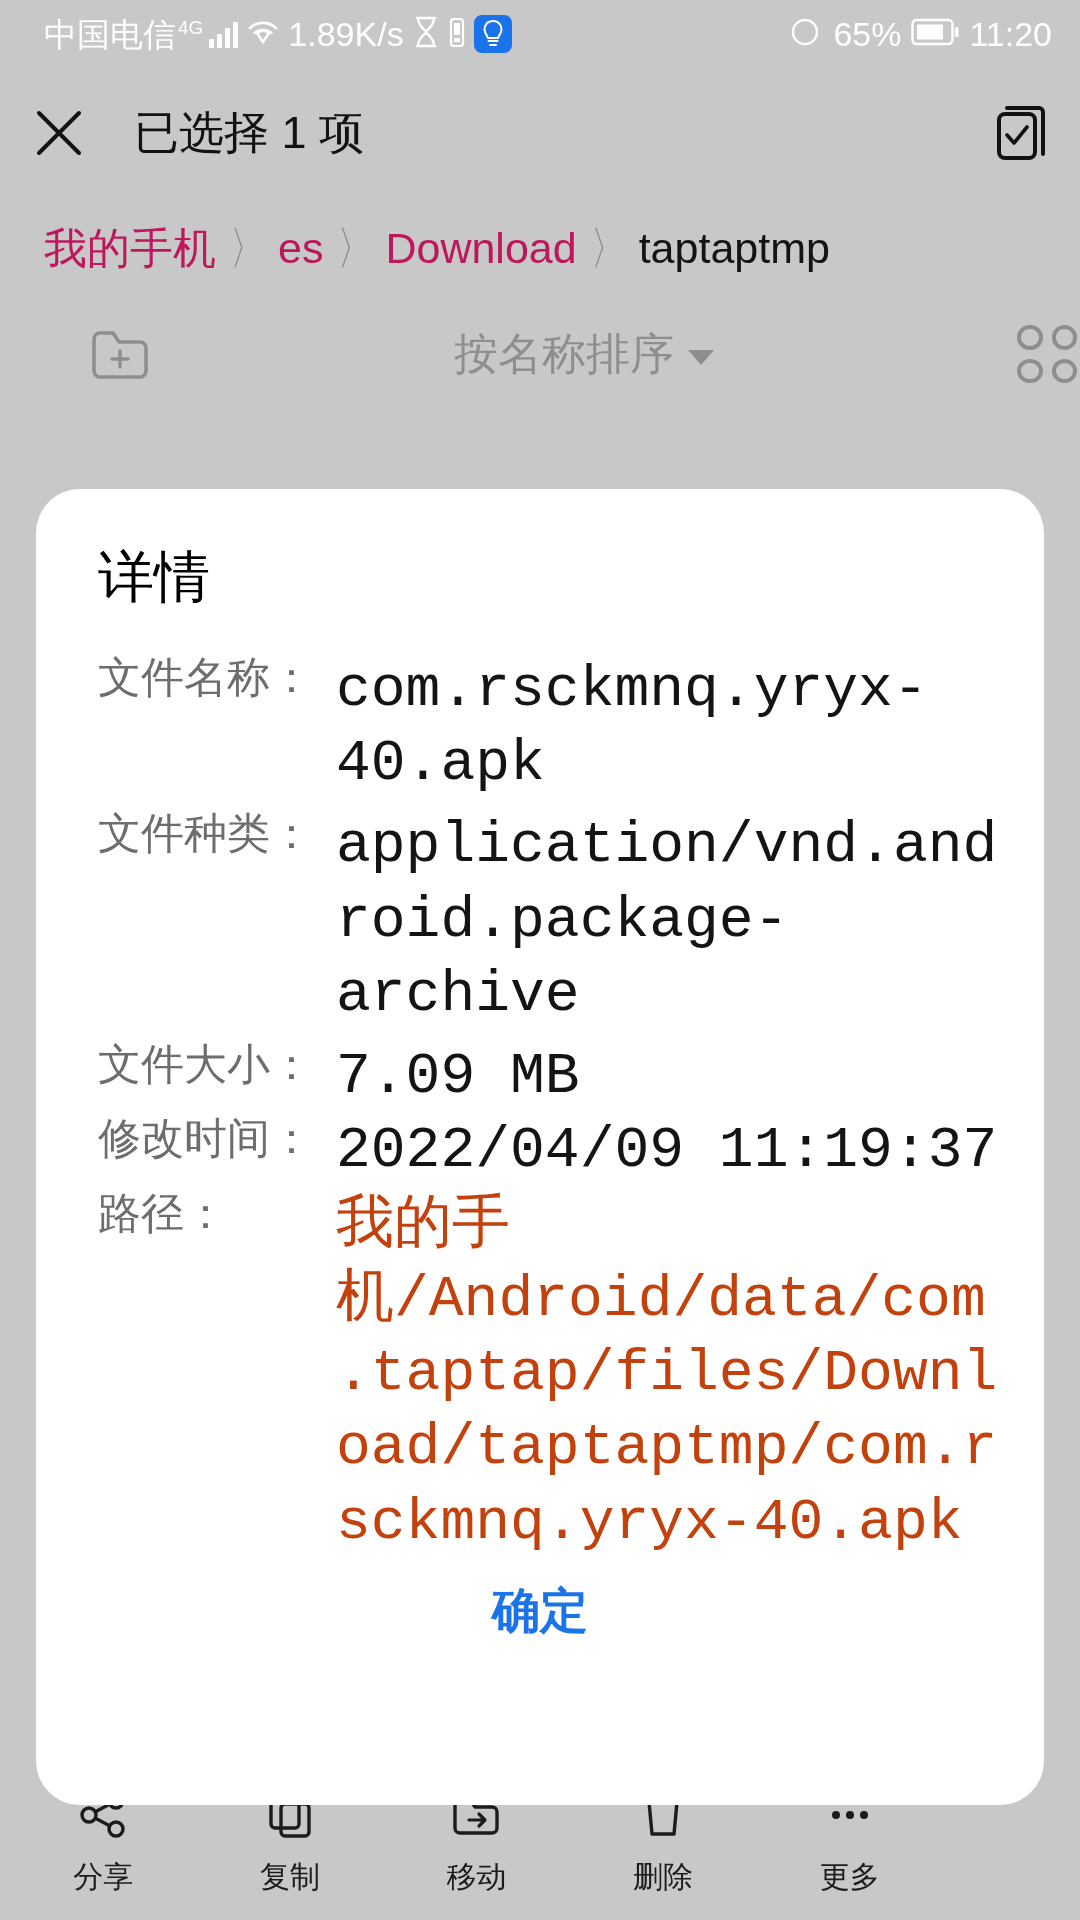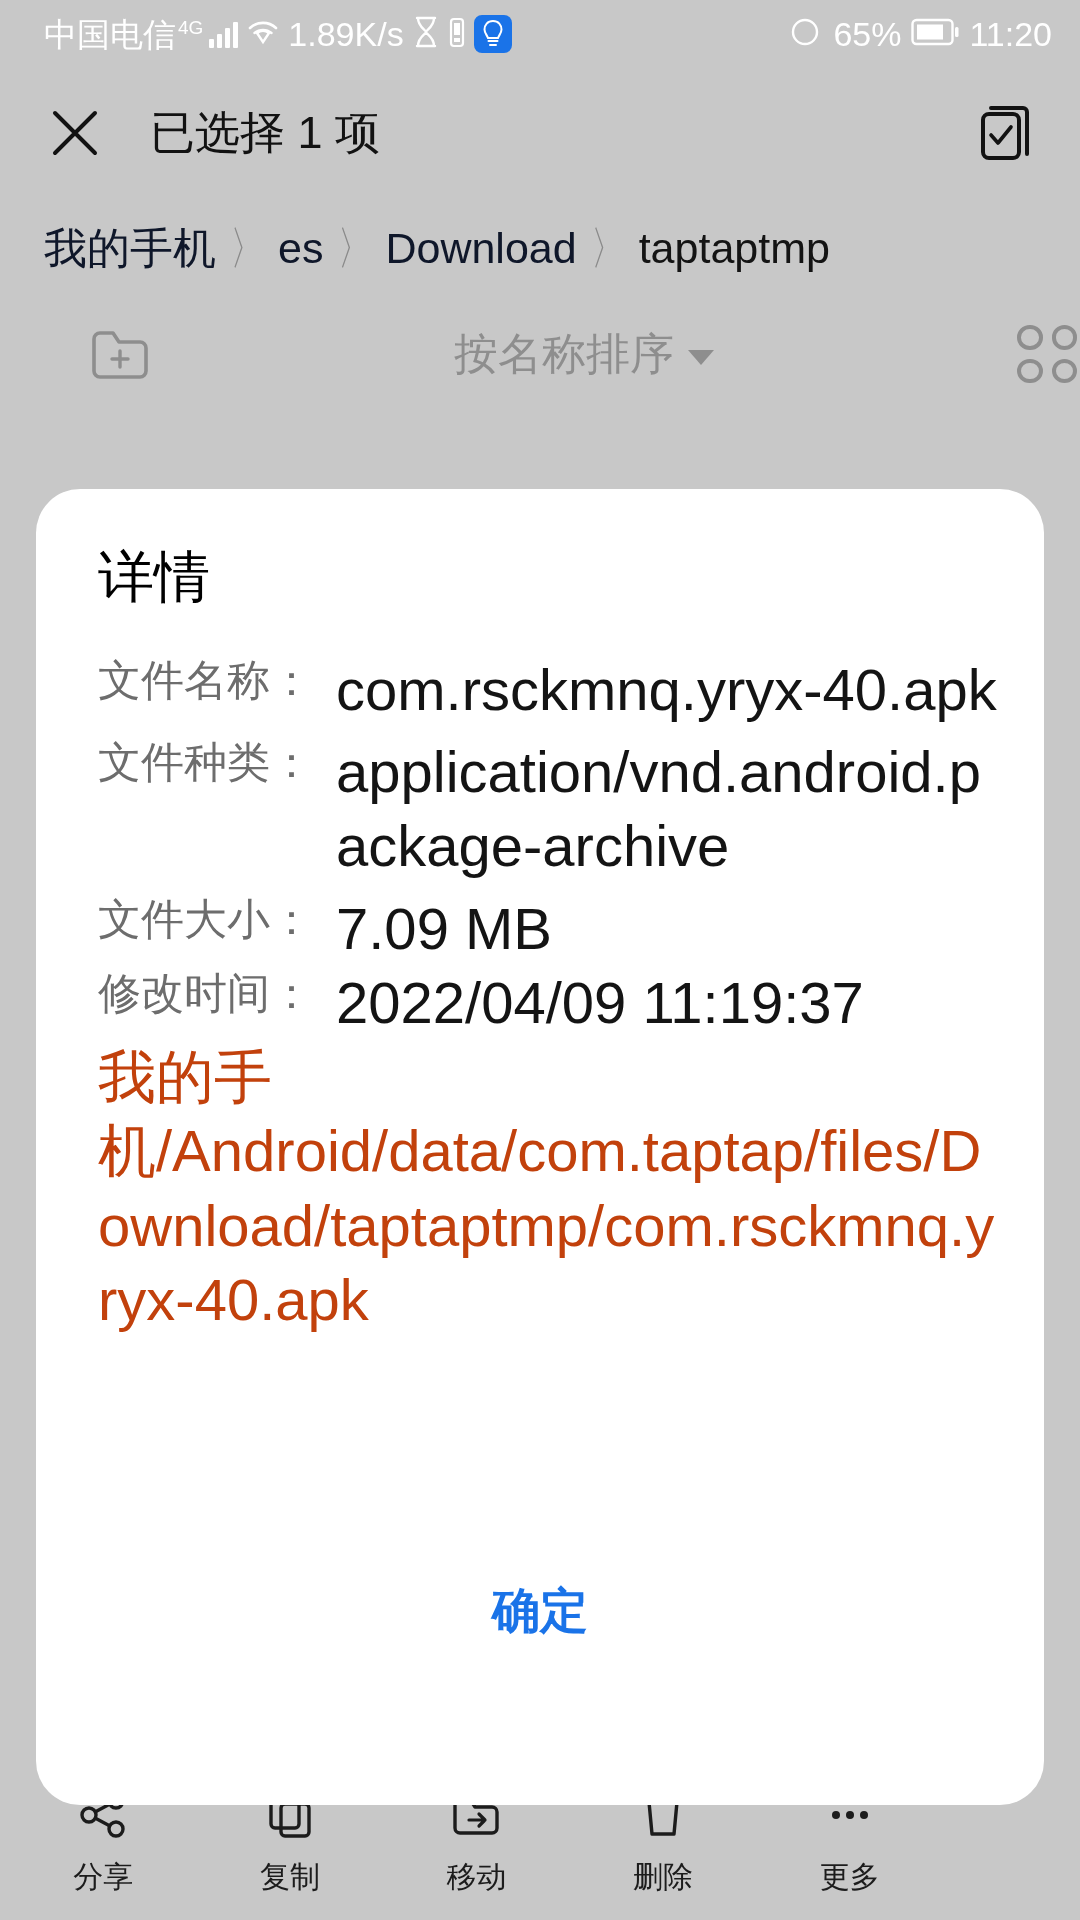--- a/index.html
+++ b/index.html
@@ -82,21 +82,21 @@
     justify-content: center;
   }
 
   
   #app-bar {
     position: absolute;
     left: 0; top: 68px;
     width: 1080px; height: 130px;
     display: flex;
     align-items: center;
-    padding: 0 44px;
+    padding: 0 28px;
     box-sizing: border-box;
     text-align: right;
   }
   #close-icon {
     width: 62px; height: 62px;
     display: flex; align-items: center; justify-content: center;
     flex: 0 0 auto;
   }
   #appbar-title {
     font-size: 45px;
@@ -117,21 +117,21 @@
     width: 1080px; height: 100px;
     display: flex;
     align-items: center;
     padding: 0 44px;
     box-sizing: border-box;
     overflow: hidden;
     white-space: nowrap;
   }
   .crumb {
     font-size: 43px;
-    color: #0f172a;
+    color: #be185d;
     line-height: 1;
   }
   .crumb.last { color: #141414; }
   .crumb.clip {
     overflow: hidden;
     max-width: 62px;
     direction: rtl;
     display: inline-block;
     vertical-align: bottom;
   }
@@ -228,20 +228,21 @@
   #dialog-title {
     font-size: 56px;
     font-weight: normal;
     color: #000000;
     margin: 60px 0 0 62px;
     line-height: 1;
   }
   #detail-rows {
     margin-top: 48px;
     padding: 0 34px 0 62px;
+    font-family: Liberation Mono, monospace;
   }
   .detail-row {
     display: flex;
     align-items: flex-start;
     margin-bottom: 8px;
   }
   .detail-label {
     flex: 0 0 238px;
     font-size: 43px;
     color: #6d6d6d;
@@ -453,20 +454,21 @@
         <div class="detail-label">文件大小：</div>
         <div class="detail-value">7.09 MB</div>
       </div>
 
       <div class="detail-row tight">
         <div class="detail-label">修改时间：</div>
         <div class="detail-value">2022/04/09 11:19:37</div>
       </div>
 
       <div class="detail-row tight">
+        <div class="detail-label">路径：</div>
         <div class="detail-value link">我的手机/Android/data/com.taptap/files/Download/taptaptmp/com.rsckmnq.yryx-40.apk</div>
       </div>
 
     </div>
     <div id="dialog-actions">
       <button id="ok-button">确定</button>
     </div>
   </div>
 
 </div>

